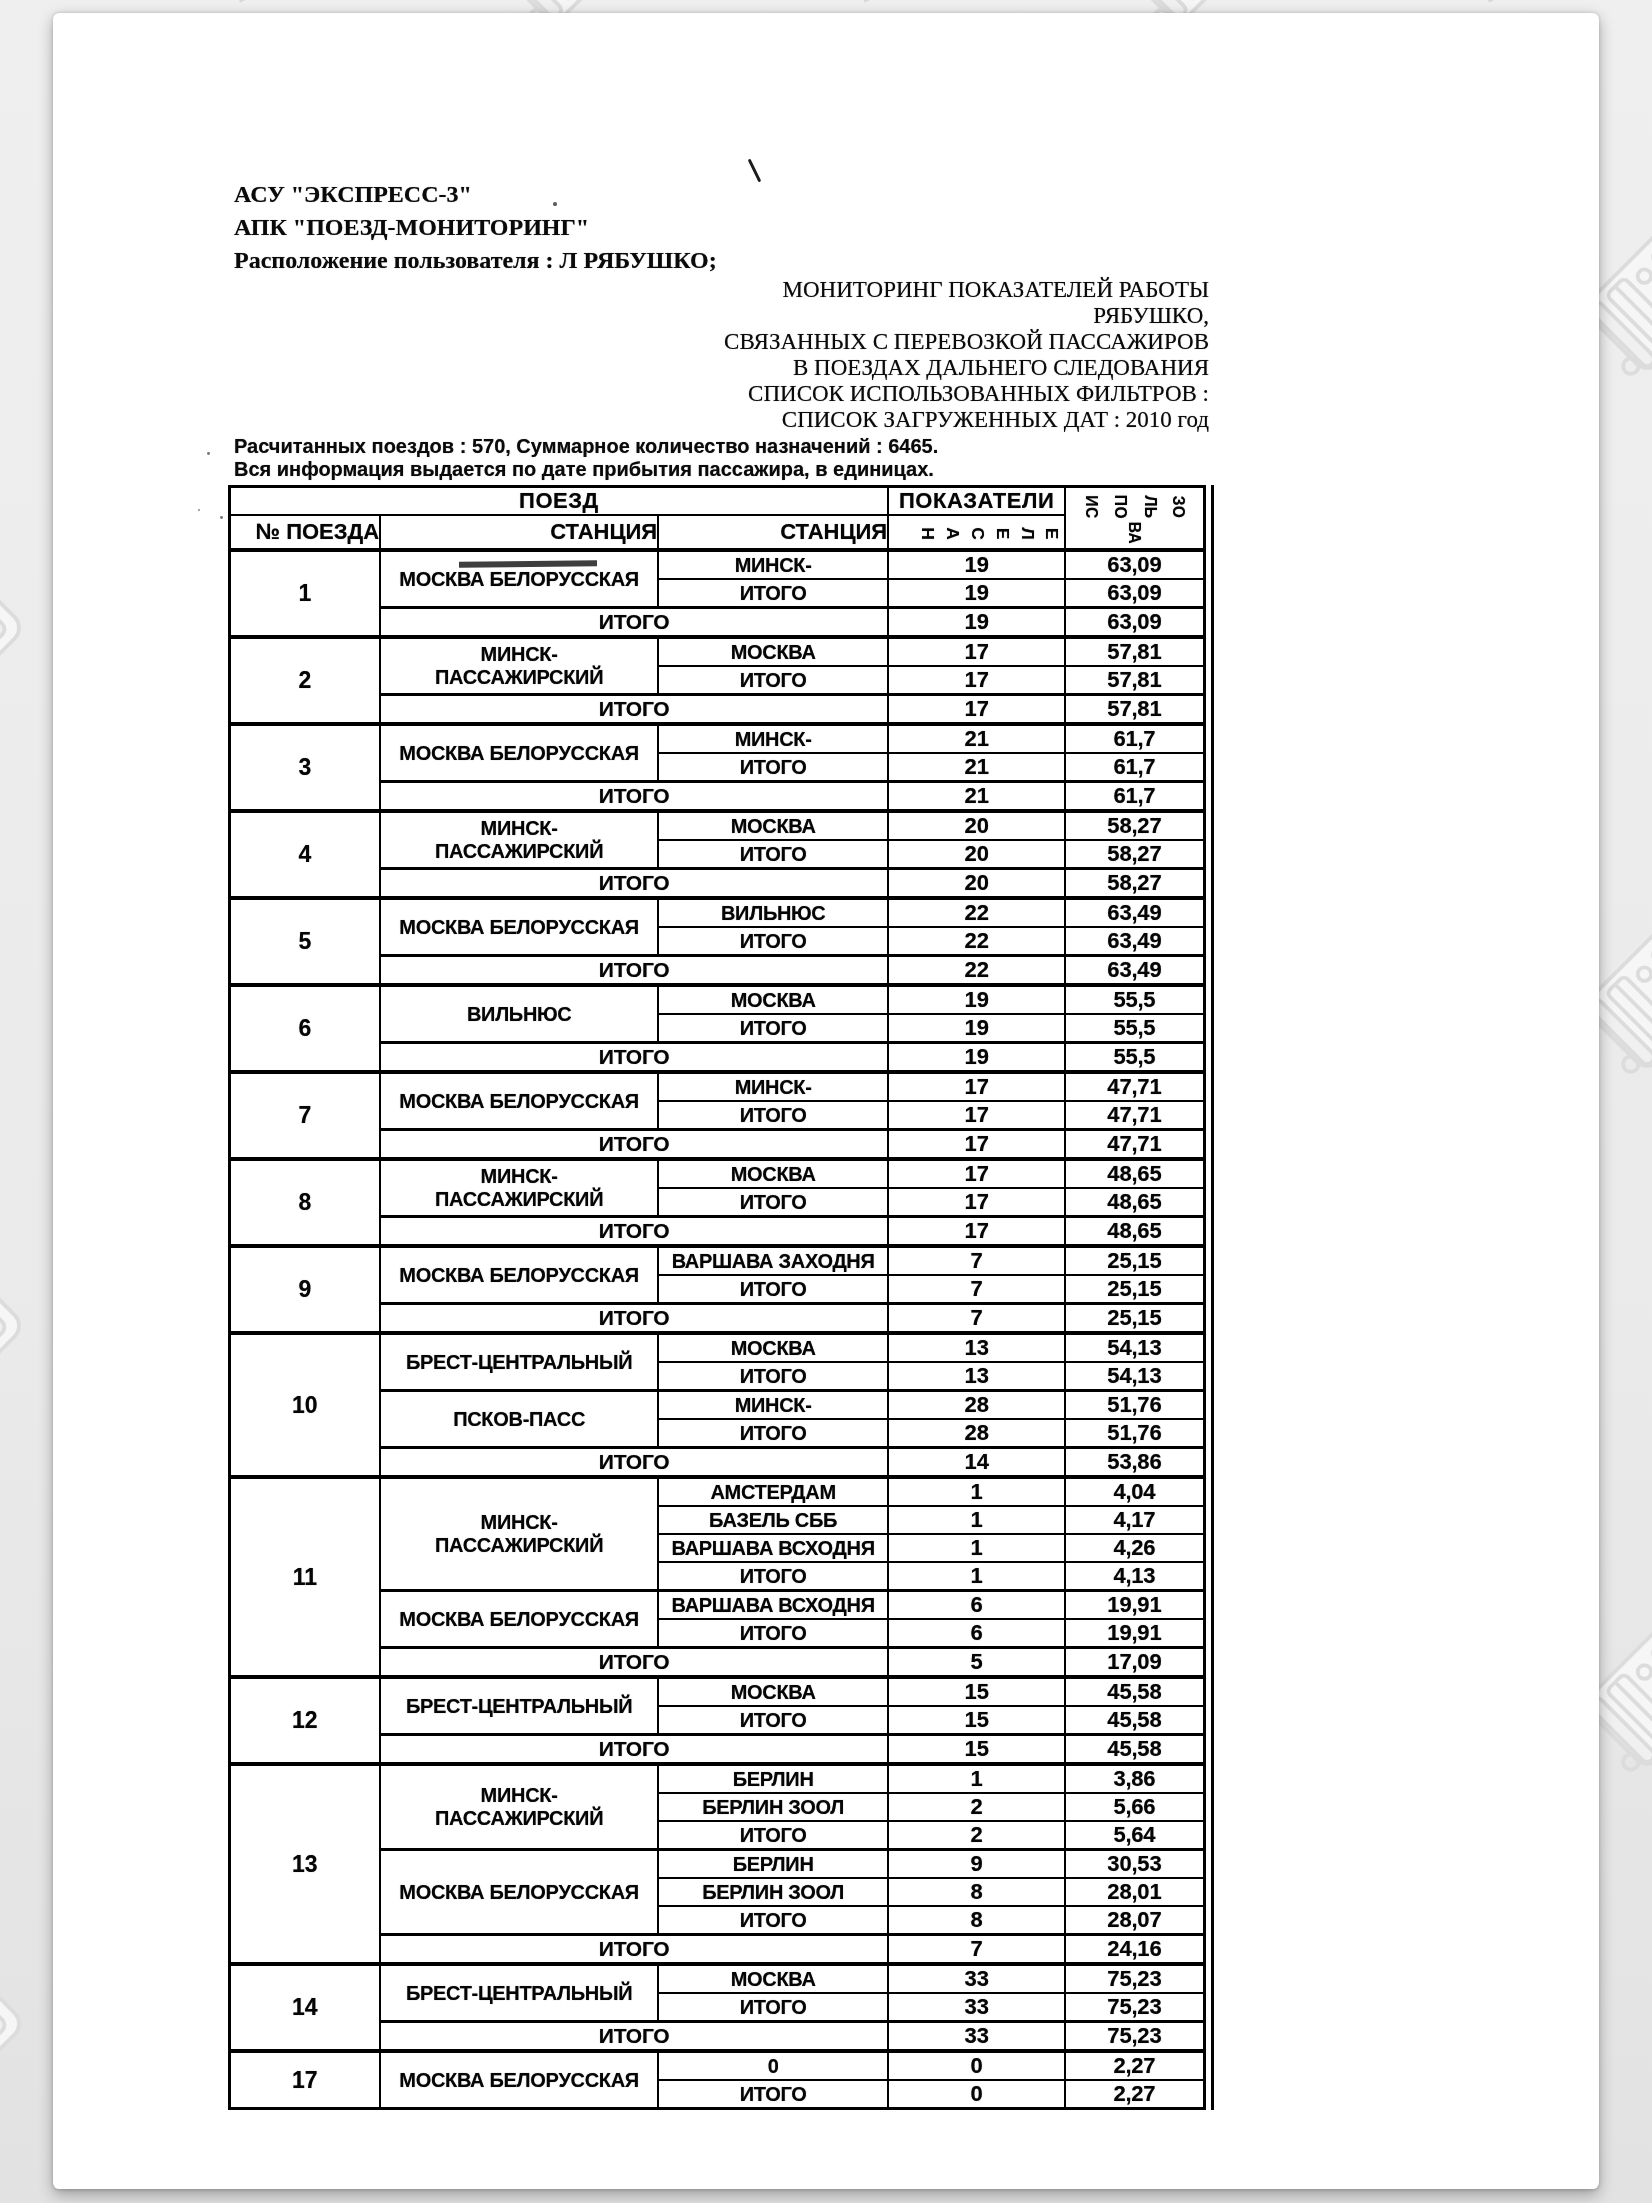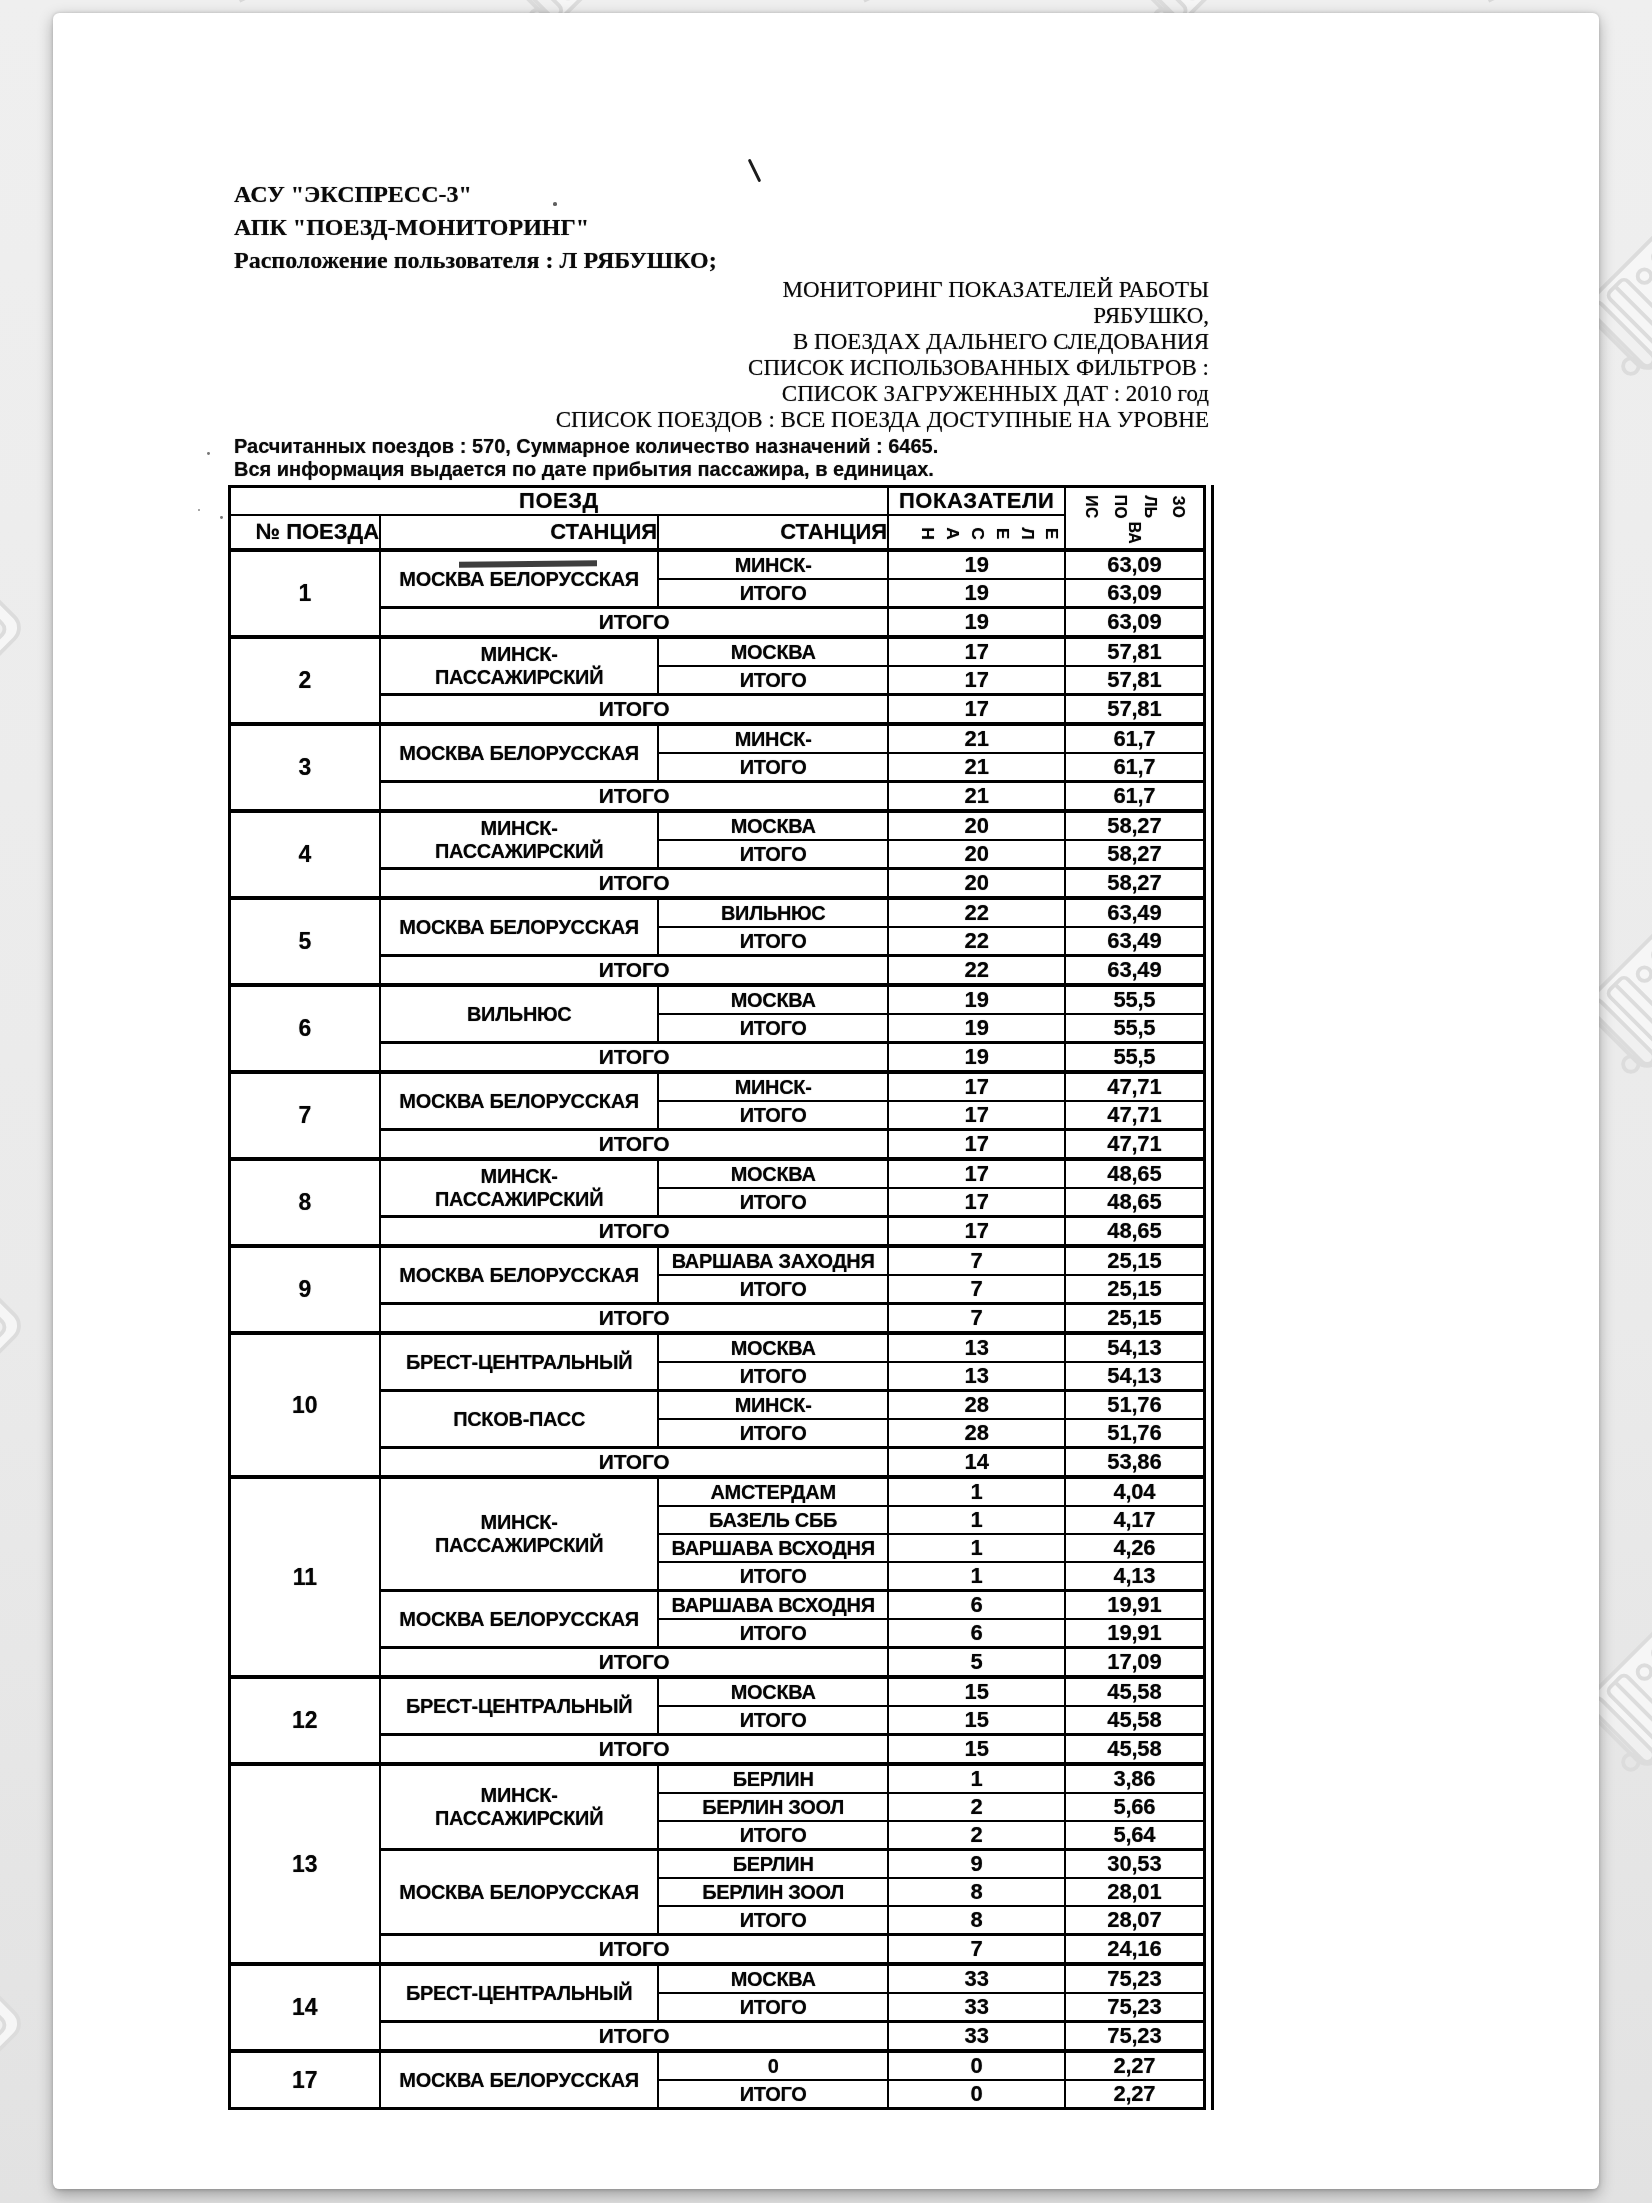--- a/index.html
+++ b/index.html
@@ -126,24 +126,24 @@
 
   <div class="doc">
     <div class="hdr-left" id="hdr-left">
         <div>АСУ "ЭКСПРЕСС-3"</div>
         <div>АПК "ПОЕЗД-МОНИТОРИНГ"</div>
         <div>Расположение пользователя : Л РЯБУШКО;</div>
       </div>
     <div class="hdr-center" id="hdr-center">
         <div>МОНИТОРИНГ ПОКАЗАТЕЛЕЙ РАБОТЫ</div>
         <div>РЯБУШКО,</div>
+        <div>СВЯЗАННЫХ С ПЕРЕВОЗКОЙ ПАССАЖИРОВ</div>
         <div>В ПОЕЗДАХ ДАЛЬНЕГО СЛЕДОВАНИЯ</div>
         <div>СПИСОК ИСПОЛЬЗОВАННЫХ ФИЛЬТРОВ :</div>
         <div>СПИСОК ЗАГРУЖЕННЫХ ДАТ : 2010 год</div>
-        <div>СПИСОК ПОЕЗДОВ : ВСЕ ПОЕЗДА ДОСТУПНЫЕ НА УРОВНЕ</div>
       </div>
     <div class="hdr-summary" id="hdr-summary">
         <div>Расчитанных поездов : 570, Суммарное количество назначений : 6465.</div>
         <div>Вся информация выдается по дате прибытия пассажира, в единицах.</div>
       </div>
     <div class="tablewrap">
       <table class="mon" id="mon-table">
         <colgroup>
           <col style="width:151px">
             <col style="width:278px">

